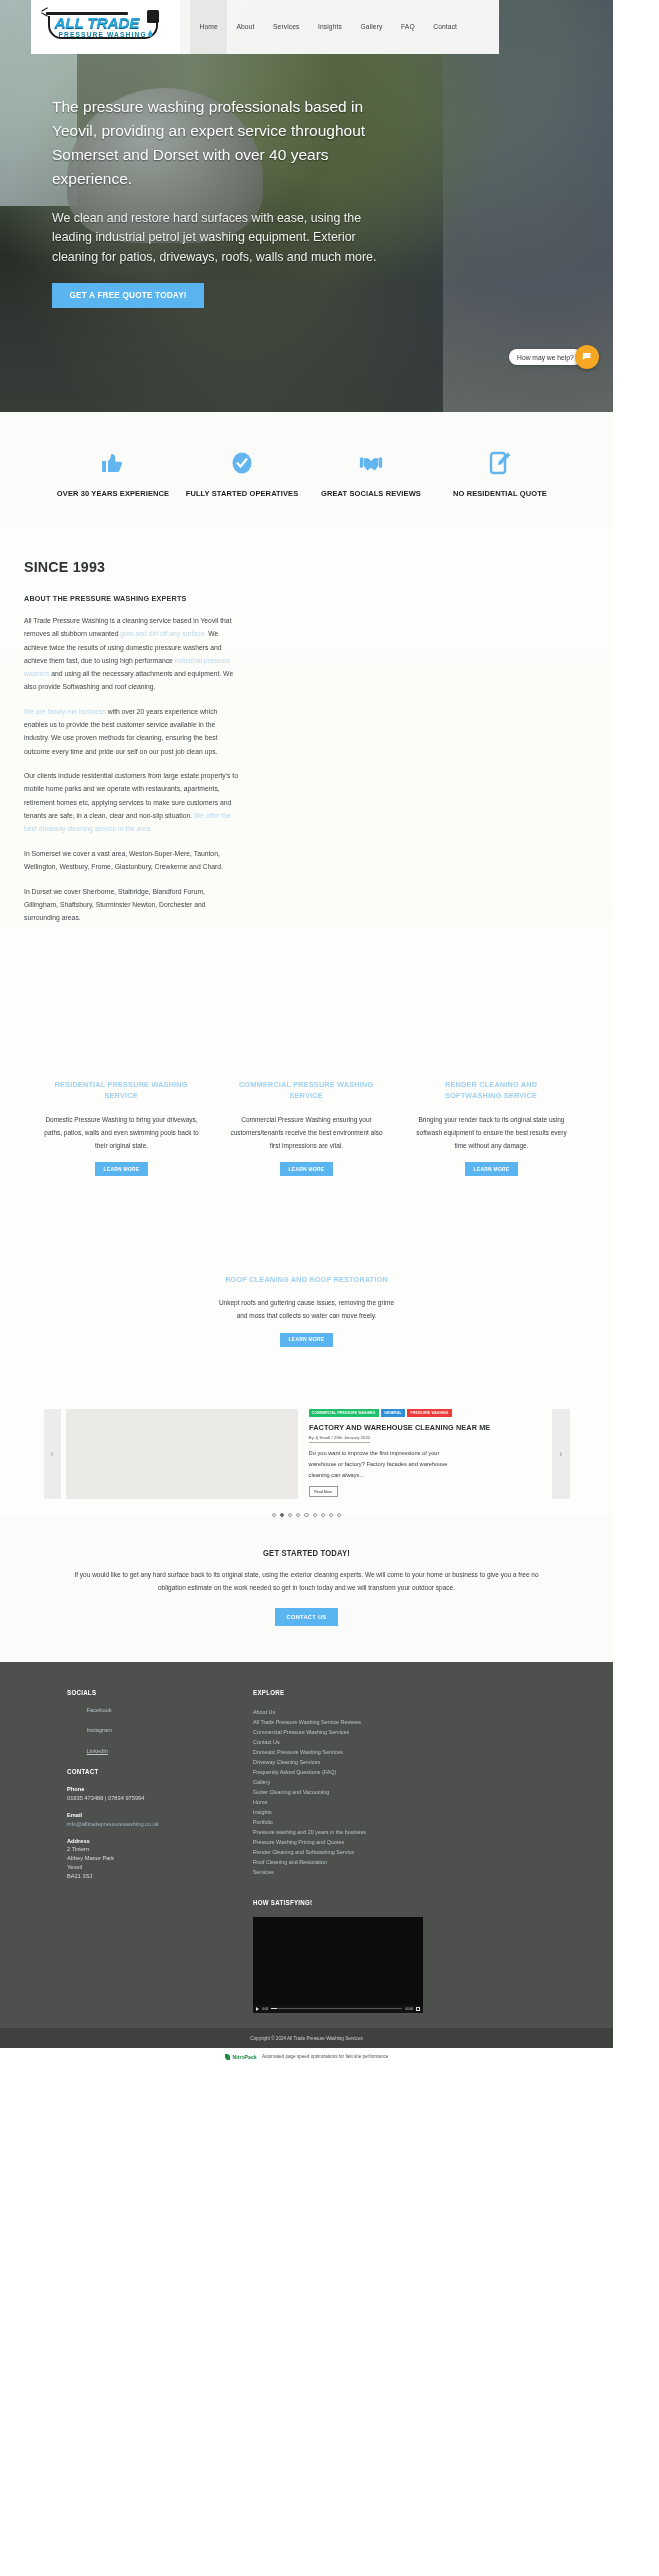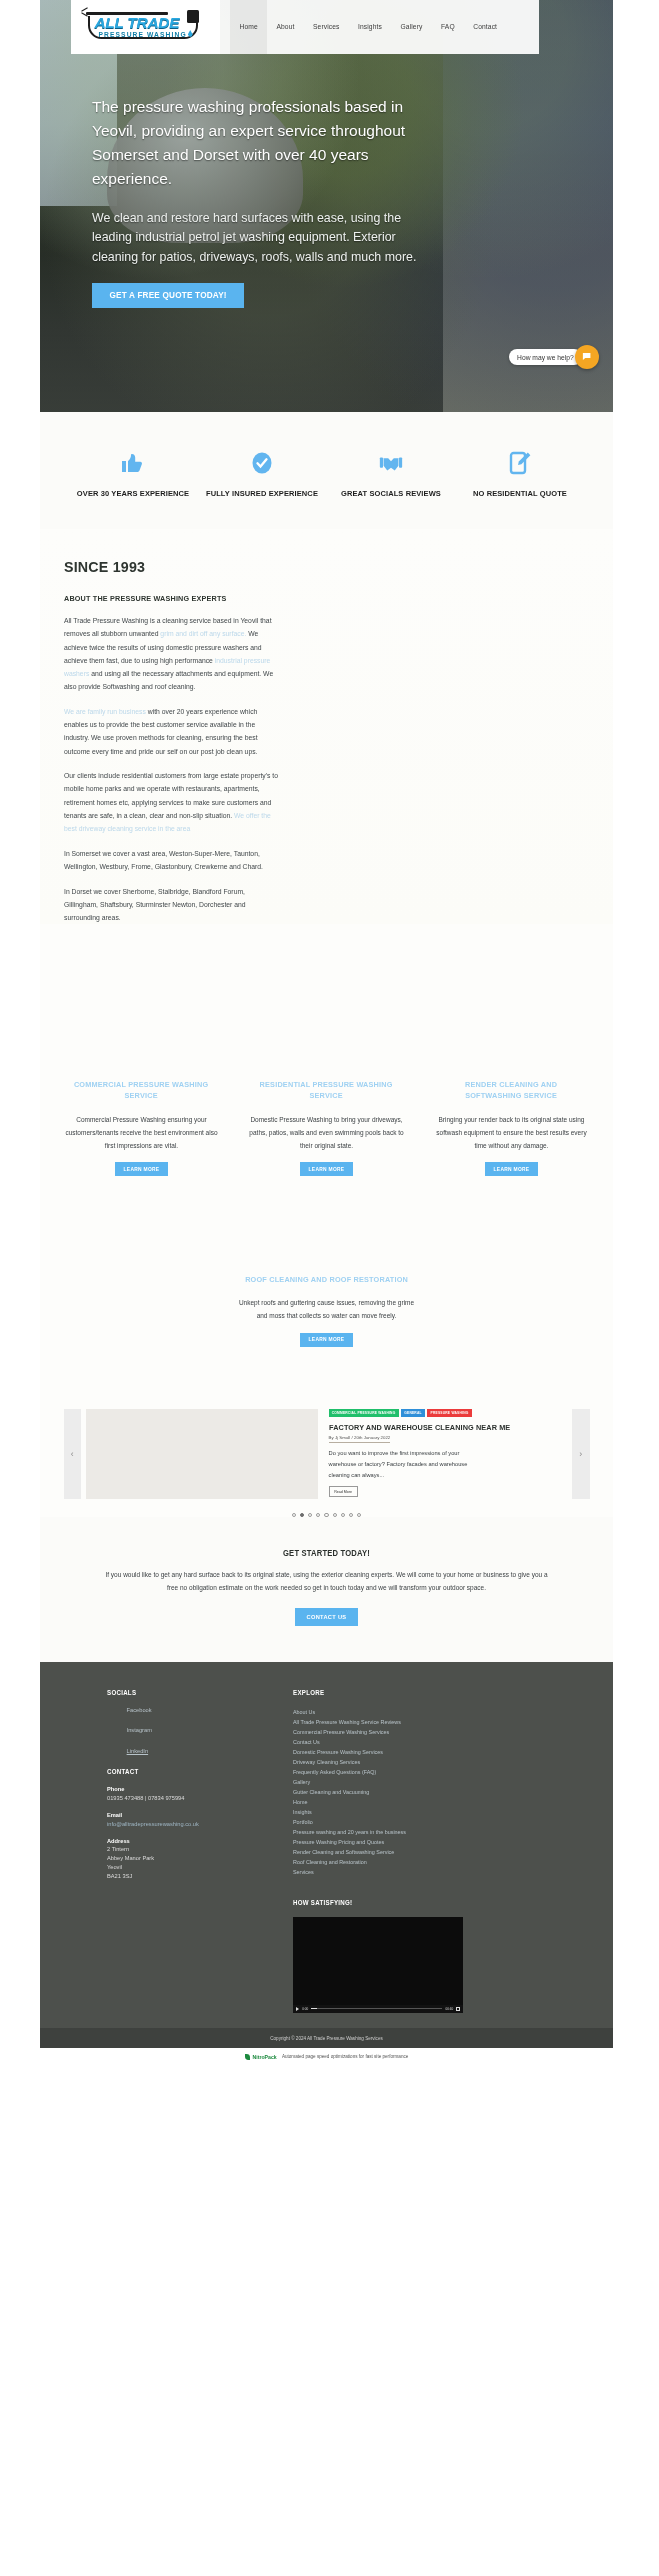--- a/index.html
+++ b/index.html
@@ -3,21 +3,21 @@
 <meta charset="utf-8">
 <style>
   * { box-sizing: border-box; margin: 0; padding: 0; }
   body {
     width: 659px;
     font-family: "Liberation Sans", sans-serif;
     background: #fff;
     color: #333;
     overflow-x: hidden;
   }
-  .page { width: 613px; position: relative; padding-left: 40px; }
+  .page { width: 613px; position: relative; }
 
   
   .hero {
     position: relative;
     height: 412px;
     background:
       linear-gradient(rgba(25,30,28,0.55), rgba(25,30,28,0.62)),
       linear-gradient(180deg,#8d9aa0 0%, #6f7a6a 18%, #4c5a3f 40%, #3c4436 62%, #565b54 80%, #6a6f66 100%);
     background-size: cover;
     overflow: hidden;
@@ -377,21 +377,21 @@
       </div>
       <div class="feature-label">OVER 30 YEARS EXPERIENCE</div>
     </div>
     <div class="feature">
       <div class="feature-ico">
         <svg width="24" height="24" viewBox="0 0 24 24">
             <ellipse cx="12" cy="12" rx="9.5" ry="10.5"></ellipse>
             <path d="M7.5 12.3l3 3.2 6-7.2" stroke="#fff" stroke-width="2.4" fill="none" stroke-linecap="round"></path>
           </svg>
       </div>
-      <div class="feature-label">FULLY INSURED EXPERIENCE</div>
+      <div class="feature-label">FULLY STARTED OPERATIVES</div>
     </div>
     <div class="feature">
       <div class="feature-ico">
         <svg width="26" height="24" viewBox="0 0 28 24">
             <rect x="2" y="6" width="3.4" height="11" rx="1"></rect>
             <rect x="22.6" y="6" width="3.4" height="11" rx="1"></rect>
             <path d="M6 7h5l3 3 3-3h5v8l-4 5-4-3-4 3-4-5z"></path>
           </svg>
       </div>
       <div class="feature-label">GREAT SOCIALS REVIEWS</div>
@@ -415,27 +415,27 @@
         <p><a href="#">We are family run business</a> with over 20 years experience which enables us to provide the best customer service available in the industry. We use proven methods for cleaning, ensuring the best outcome every time and pride our self on our post job clean ups.</p>
         <p>Our clients include residential customers from large estate property's to mobile home parks and we operate with restaurants, apartments, retirement homes etc, applying services to make sure customers and tenants are safe, in a clean, clear and non-slip situation. <a href="#">We offer the best driveway cleaning service in the area</a></p>
         <p>In Somerset we cover a vast area, Weston-Super-Mere, Taunton, Wellington,  Westbury, Frome, Glastonbury, Crewkerne and Chard.</p>
         <p>In Dorset we cover Sherborne, Stalbridge, Blandford Forum, Gillingham, Shaftsbury, Sturminster Newton, Dorchester and surrounding areas.</p>
       </div>
   </section>
 
   <div class="services-pad"></div>
   <section class="services-row">
     <div class="svc">
+      <div class="svc-title">RESIDENTIAL PRESSURE WASHING SERVICE</div>
+      <div class="svc-body">Domestic Pressure Washing to bring your driveways, paths, patios, walls and even swimming pools back to their original state.</div>
+      <button class="learn-btn">LEARN MORE</button>
+    </div>
+    <div class="svc">
       <div class="svc-title">COMMERCIAL PRESSURE WASHING SERVICE</div>
       <div class="svc-body">Commercial Pressure Washing ensuring your customers/tenants receive the best environment also first impressions are vital.</div>
-      <button class="learn-btn">LEARN MORE</button>
-    </div>
-    <div class="svc">
-      <div class="svc-title">RESIDENTIAL PRESSURE WASHING SERVICE</div>
-      <div class="svc-body">Domestic Pressure Washing to bring your driveways, paths, patios, walls and even swimming pools back to their original state.</div>
       <button class="learn-btn">LEARN MORE</button>
     </div>
     <div class="svc">
       <div class="svc-title">RENDER CLEANING AND SOFTWASHING SERVICE</div>
       <div class="svc-body">Bringing your render back to its original state using softwash equipment to ensure the best results every time without any damage.</div>
       <button class="learn-btn">LEARN MORE</button>
     </div>
   </section>
 
   <div class="gap-row"></div>

